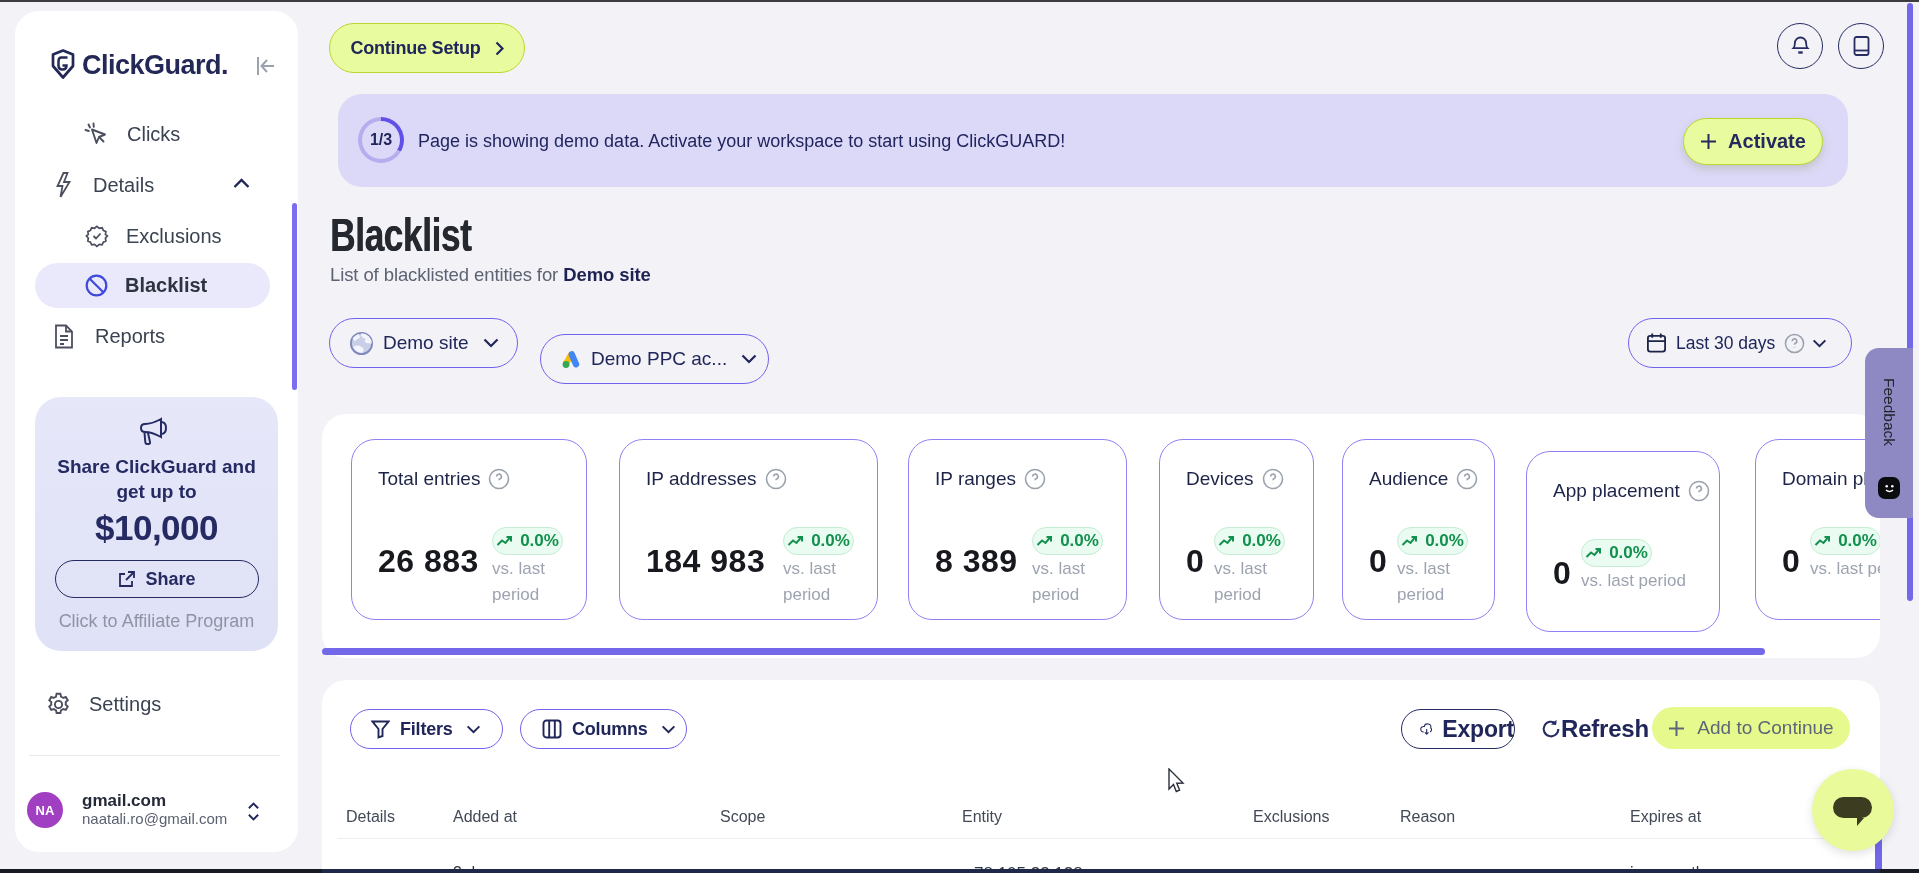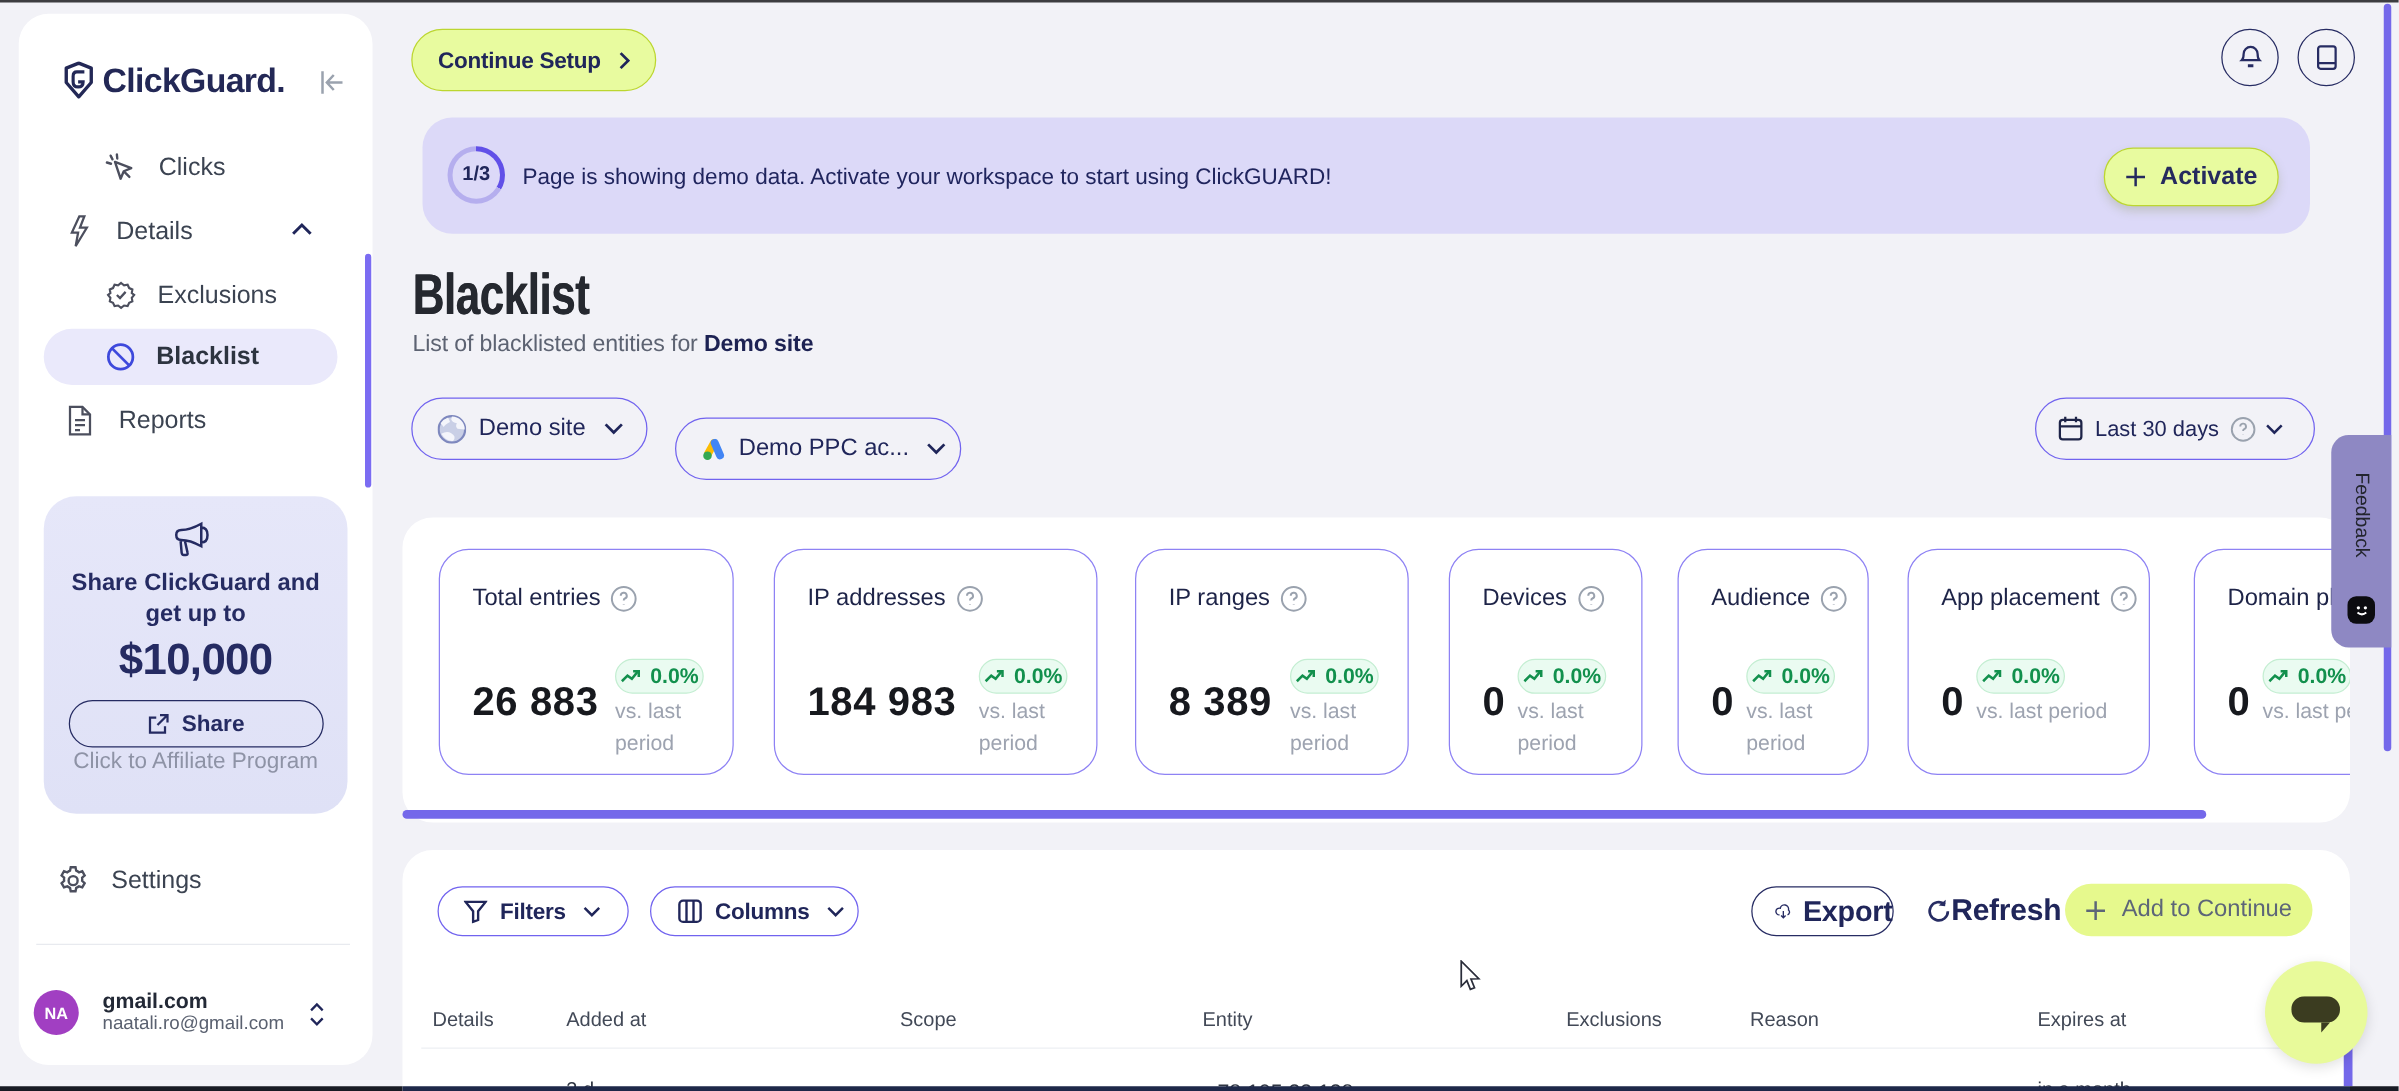--- a/index.html
+++ b/index.html
@@ -18,21 +18,21 @@
 #collapse { left:255px; top:55px; }
 .navtxt { font-size:20px; color:#3b4351; }
 #nav-active { left:35px; top:263px; width:235px; height:45px; background:#eae9fb; border-radius:23px; }
 #sb-scroll { left:292px; top:203px; width:5px; height:187px; background:#7b6cf2; border-radius:3px; }
 
 
 #promo { left:35px; top:397px; width:243px; height:254px; border-radius:26px; background:linear-gradient(180deg,#e6e7f9,#dfe1f6); text-align:center; color:#252b62; }
 #promo .t1 { font-size:19px; font-weight:bold; line-height:25px; margin-top:6px; }
 #promo .money { font-size:35px; font-weight:bold; margin-top:4px; letter-spacing:-0.5px; }
 #share-btn { margin:12px auto 0; width:204px; height:38px; border:1.5px solid #252b62; border-radius:19px; display:flex; align-items:center; justify-content:center; gap:9px; font-size:18px; font-weight:bold; }
-#promo .aff { font-size:18px; color:#8e93a6; }
+#promo .aff { font-size:18px; color:#8e93a6; margin-top:13px; }
 
 #divider { left:29px; top:755px; width:251px; height:1px; background:#e8eaef; }
 #avatar { left:27px; top:792px; width:36px; height:36px; border-radius:50%; background:#a13fc2; color:#fff; font-size:13px; font-weight:bold; display:flex; align-items:center; justify-content:center; }
 .u1 { left:82px; top:791px; font-size:17px; font-weight:bold; color:#232936; }
 .u2 { left:82px; top:810px; font-size:15px; color:#5a6170; }
 
 
 #csetup { left:329px; top:23px; width:196px; height:50px; background:#e8fb9f; border:1.5px solid #bcd630; border-radius:25px; display:flex; align-items:center; justify-content:center; gap:14px; font-size:18px; font-weight:bold; color:#20265a; letter-spacing:-0.2px; }
 
 
@@ -307,21 +307,21 @@
           <circle cx="11" cy="11" r="9.5"></circle>
           <path d="M8.6 8.6 a2.4 2.4 0 1 1 3.3 2.2 c-.7.3-.9.7-.9 1.5 M11 15.2 v.4"></path>
         </svg></div>
     <div class="num">0</div>
     <div class="gpill" style="left:54px; top:87px; width:71px;"><svg width="18" height="12" viewBox="0 0 18 12" fill="none" stroke="#12904d" stroke-width="2">
           <path d="M1.5 10 L6 5.5 L9.5 8 L14 2.5"></path>
           <path d="M10.5 2 H15 V6.5" fill="none"></path>
         </svg>0.0%</div>
     <div class="vs" style="left:54px; top:116px;">vs. last<br>period</div>
   </div>
-  <div class="card" style="left:1204px; width:194px;">
+  <div class="card" style="left:1204px; width:194px;margin-top:12px;">
     <div class="title">App placement <svg width="22" height="22" viewBox="0 0 22 22" fill="none" stroke="#9aa2ae" stroke-width="1.6">
           <circle cx="11" cy="11" r="9.5"></circle>
           <path d="M8.6 8.6 a2.4 2.4 0 1 1 3.3 2.2 c-.7.3-.9.7-.9 1.5 M11 15.2 v.4"></path>
         </svg></div>
     <div class="num">0</div>
     <div class="gpill" style="left:54px; top:87px; width:71px;"><svg width="18" height="12" viewBox="0 0 18 12" fill="none" stroke="#12904d" stroke-width="2">
           <path d="M1.5 10 L6 5.5 L9.5 8 L14 2.5"></path>
           <path d="M10.5 2 H15 V6.5" fill="none"></path>
         </svg>0.0%</div>
     <div class="vs" style="left:54px; top:116px; white-space:nowrap;">vs. last period</div>

